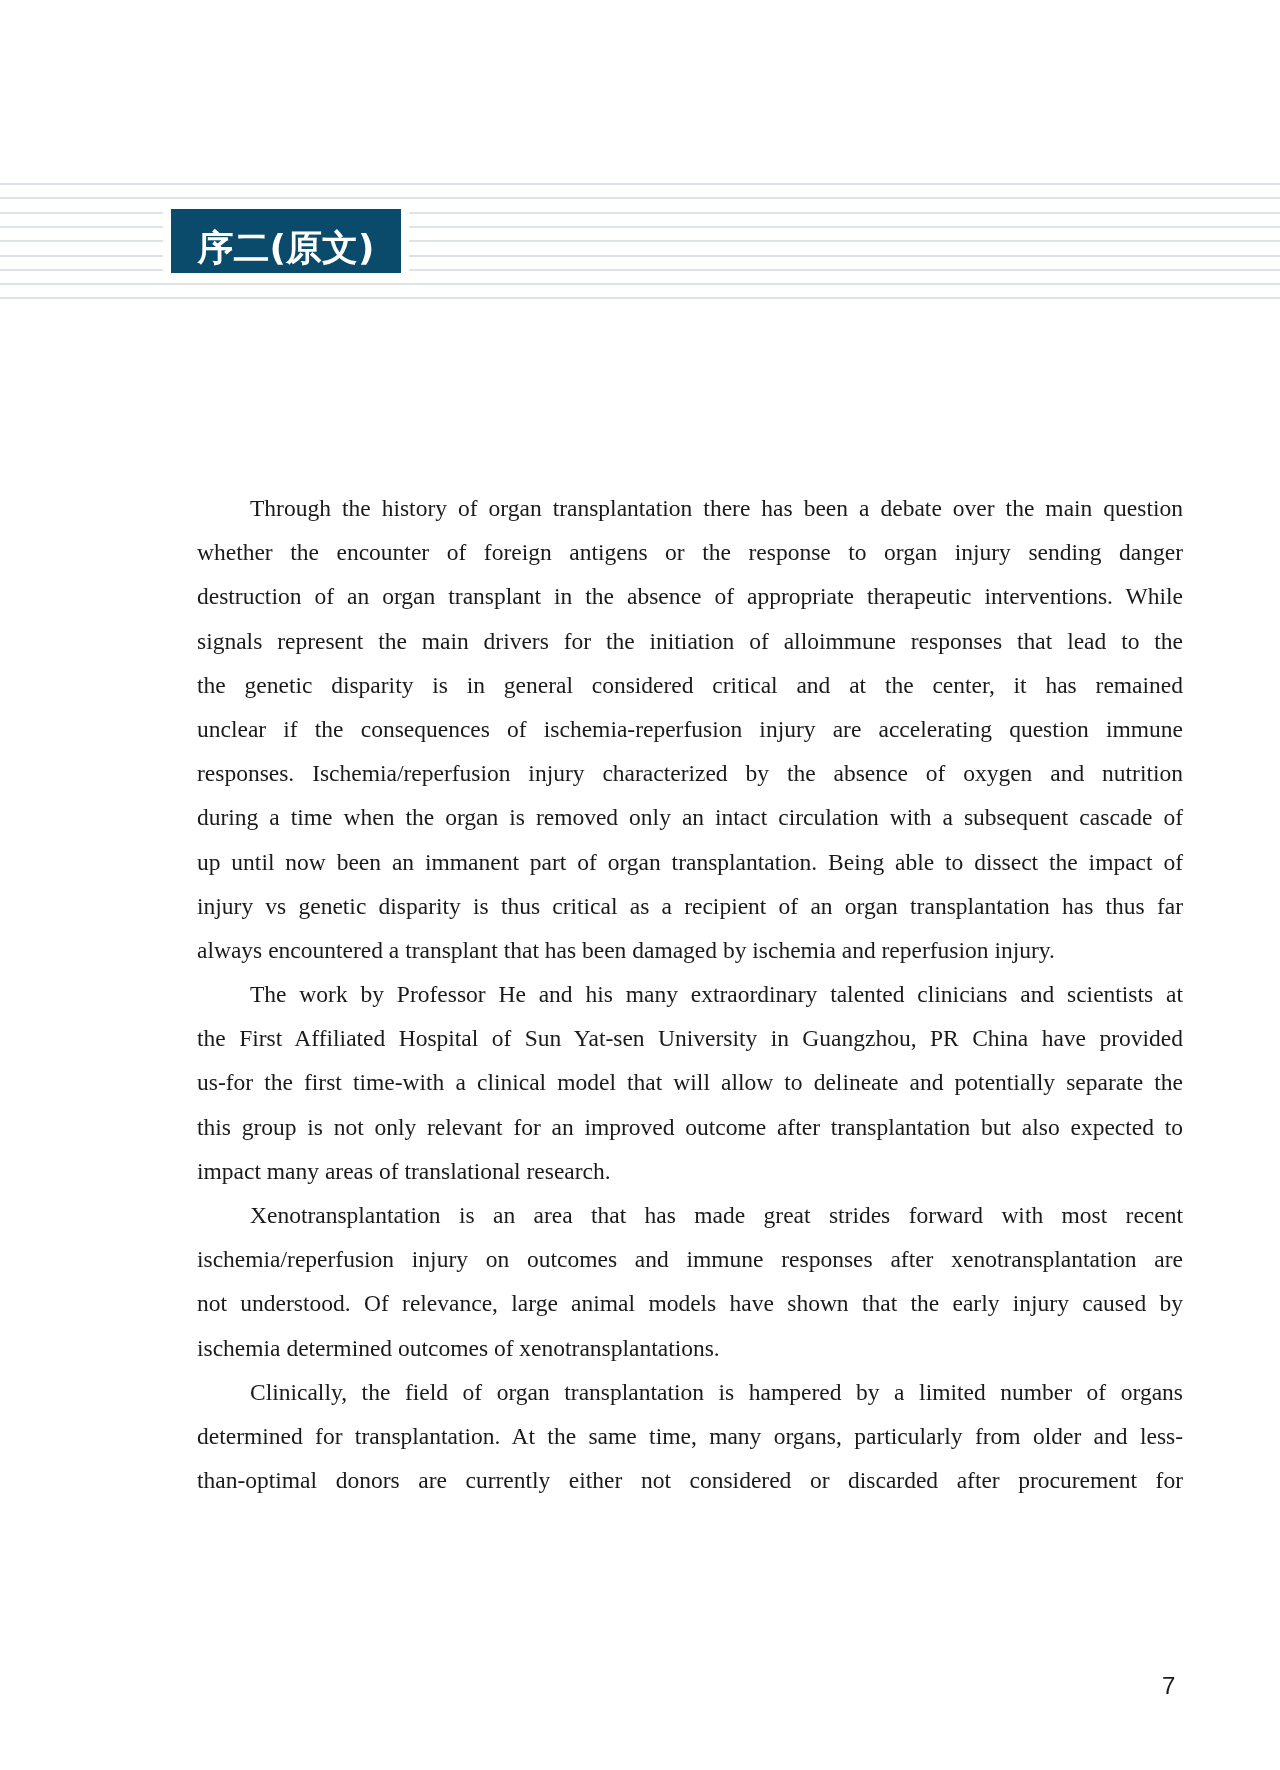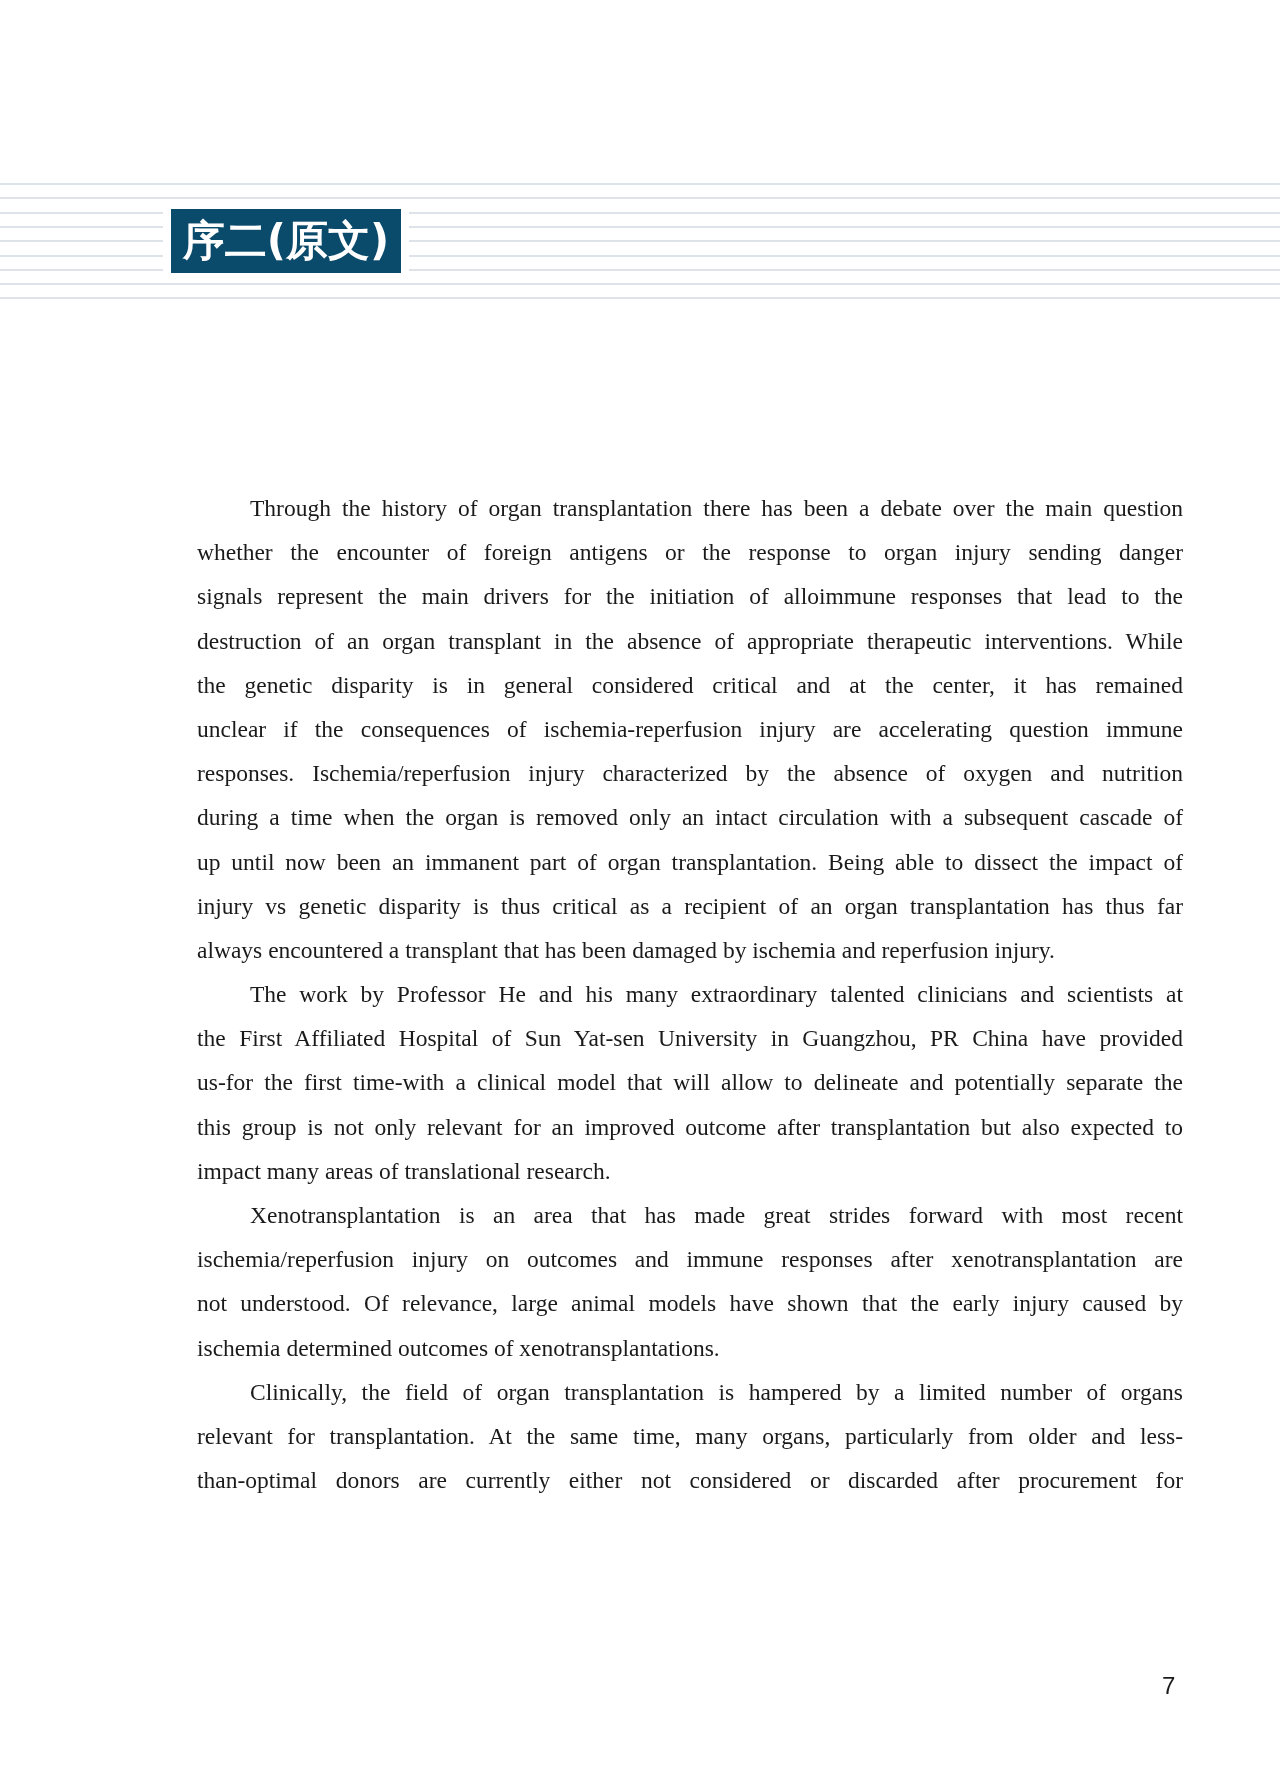--- a/index.html
+++ b/index.html
@@ -3,22 +3,22 @@
 <meta charset="utf-8">
 <style>
   html, body { margin: 0; padding: 0; background: #ffffff; }
   body { width: 1280px; height: 1770px; position: relative; overflow: hidden; }
   .header-rules { position: absolute; left: 0; top: 183px; width: 1280px; height: 118px; }
   .header-rules .rule { position: absolute; left: 0; width: 1280px; height: 2px; background: #dde3e8; }
   .title-mask { position: absolute; left: 163px; top: 200px; width: 246px; height: 82px; background: #ffffff; }
   .title-box {
     position: absolute; left: 171px; top: 209px; width: 230px; height: 64px;
     background: #0a4a6b; color: #ffffff;
-    display: flex; align-items: center; justify-content: center;
-    font-family: "DejaVu Sans", sans-serif; font-size: 42px; font-weight: bold;
+    display: flex; align-items: flex-end; justify-content: center;
+    font-family: "DejaVu Sans", sans-serif; font-size: 36px; font-weight: bold;
     letter-spacing: 0px;
   }
   .body-text {
     position: absolute; left: 197px; top: 486px; width: 986px;
     font-family: "Liberation Serif", serif; font-size: 23.5px; color: #1a1a1a;
   }
   .line {
     height: 44.2px; line-height: 44.2px; white-space: nowrap;
     text-align: justify; text-align-last: justify;
   }
@@ -45,22 +45,22 @@
 </div>
 <div class="title-mask"></div>
 <div class="title-box" style="background: rgb(10, 74, 107);">
   <span>序二(原文)</span>
 </div>
 
 <div class="body-text" id="body-text">
     <div>
       <div class="line indent">Through the history of organ transplantation there has been a debate over the main question</div>
       <div class="line">whether the encounter of foreign antigens or the response to organ injury sending danger</div>
+      <div class="line">destruction of an organ transplant in the absence of appropriate therapeutic interventions. While</div>
       <div class="line">signals represent the main drivers for the initiation of alloimmune responses that lead to the</div>
-      <div class="line">destruction of an organ transplant in the absence of appropriate therapeutic interventions. While</div>
       <div class="line">the genetic disparity is in general considered critical and at the center, it has remained</div>
       <div class="line">unclear if the consequences of ischemia-reperfusion injury are accelerating question immune</div>
       <div class="line">responses. Ischemia/reperfusion injury characterized by the absence of oxygen and nutrition</div>
       <div class="line">during a time when the organ is removed only an intact circulation with a subsequent cascade of</div>
       <div class="line">up until now been an immanent part of organ transplantation. Being able to dissect the impact of</div>
       <div class="line">injury vs genetic disparity is thus critical as a recipient of an organ transplantation has thus far</div>
       <div class="line last">always encountered a transplant that has been damaged by ischemia and reperfusion injury.</div>
     </div>
     <div>
       <div class="line indent">The work by Professor He and his many extraordinary talented clinicians and scientists at</div>
@@ -70,18 +70,18 @@
       <div class="line last">impact many areas of translational research.</div>
     </div>
     <div>
       <div class="line indent">Xenotransplantation is an area that has made great strides forward with most recent</div>
       <div class="line">ischemia/reperfusion injury on outcomes and immune responses after xenotransplantation are</div>
       <div class="line">not understood. Of relevance, large animal models have shown that the early injury caused by</div>
       <div class="line last">ischemia determined outcomes of xenotransplantations.</div>
     </div>
     <div>
       <div class="line indent">Clinically, the field of organ transplantation is hampered by a limited number of organs</div>
-      <div class="line">relevant for transplantation. At the same time, many organs, particularly from older and less-</div>
+      <div class="line">determined for transplantation. At the same time, many organs, particularly from older and less-</div>
       <div class="line">than-optimal donors are currently either not considered or discarded after procurement for</div>
     </div>
   </div>
 
 <div class="page-number">7</div>
 
 </body></html>

